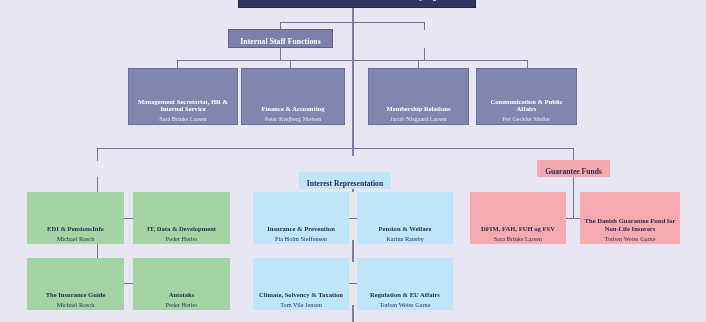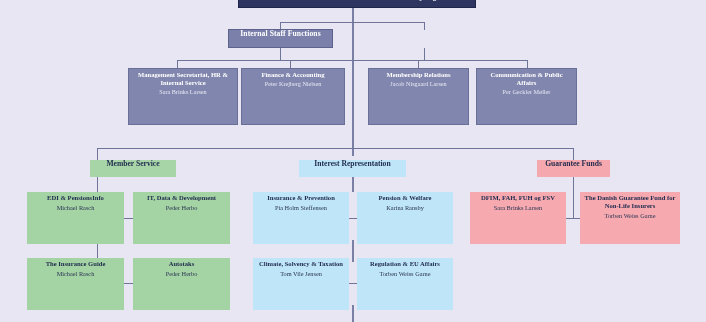--- a/index.html
+++ b/index.html
@@ -19,21 +19,21 @@
     left: 0; top: 0;
     width: 706px;
     height: 322px;
   }
   .node {
     position: absolute;
     box-sizing: border-box;
     display: flex;
     flex-direction: column;
     align-items: center;
-    justify-content: flex-start;
+    justify-content: flex-end;
     text-align: center;
     line-height: 1.18;
     z-index: 2;
   }
   .node .title {
     font-weight: bold;
   }
   .node .person {
     font-weight: normal;
   }
@@ -160,24 +160,21 @@
   </div>
   <div class="node staff-box" style="left:368px; top:68px; width:101px; height:57px;">
     <span class="title">Membership Relations</span>
     <span class="person">Jacob Nisgaard Larsen</span>
   </div>
   <div class="node staff-box" style="left:476px; top:68px; width:101px; height:57px;">
     <span class="title">Communication &amp; Public Affairs</span>
     <span class="person">Per Geckler Møller</span>
   </div>
 
-  <div class="node div-head green" style="left:90px; top:160px; width:86px; height:17px;">
-    <span>Member Service</span>
-  </div>
-  <div class="node div-head blue" style="left:299px; top:160px; width:107px; height:17px;">
+  <div class="node div-head blue" style="left:299px; top:172px; width:92px; height:17px;">
     <span>Interest Representation</span>
   </div>
   <div class="node div-head pink" style="left:537px; top:160px; width:73px; height:17px;">
     <span>Guarantee Funds</span>
   </div>
 
   <div class="node leaf green" style="left:27px; top:192px; width:97px; height:52px;">
     <span class="title">EDI &amp; PensionsInfo</span>
     <span class="person">Michael Rasch</span>
   </div>

